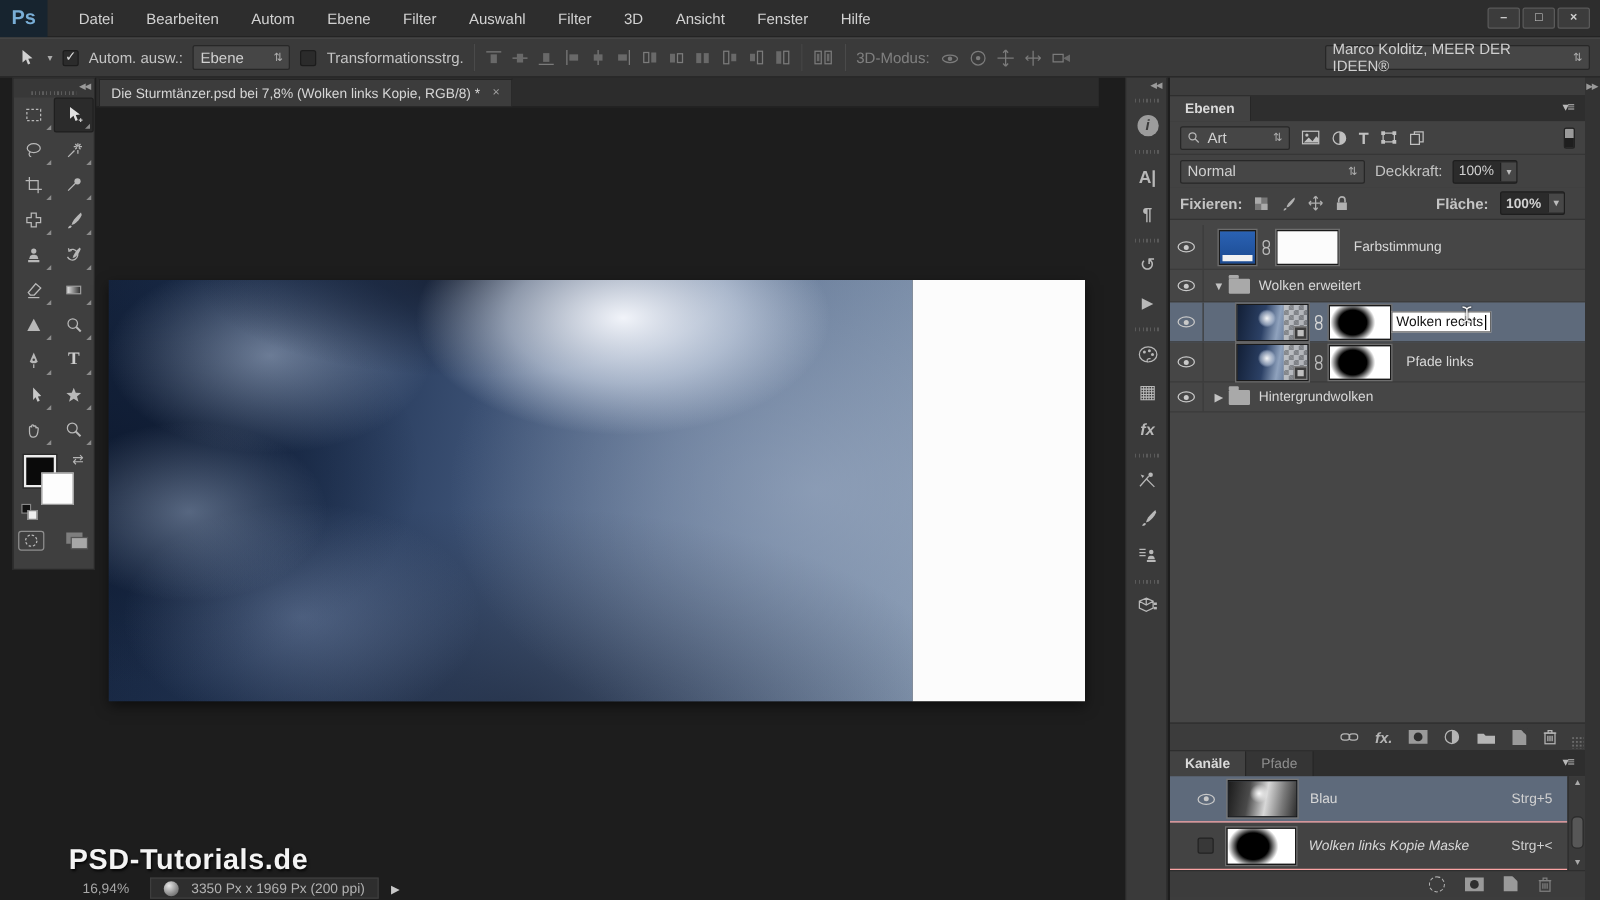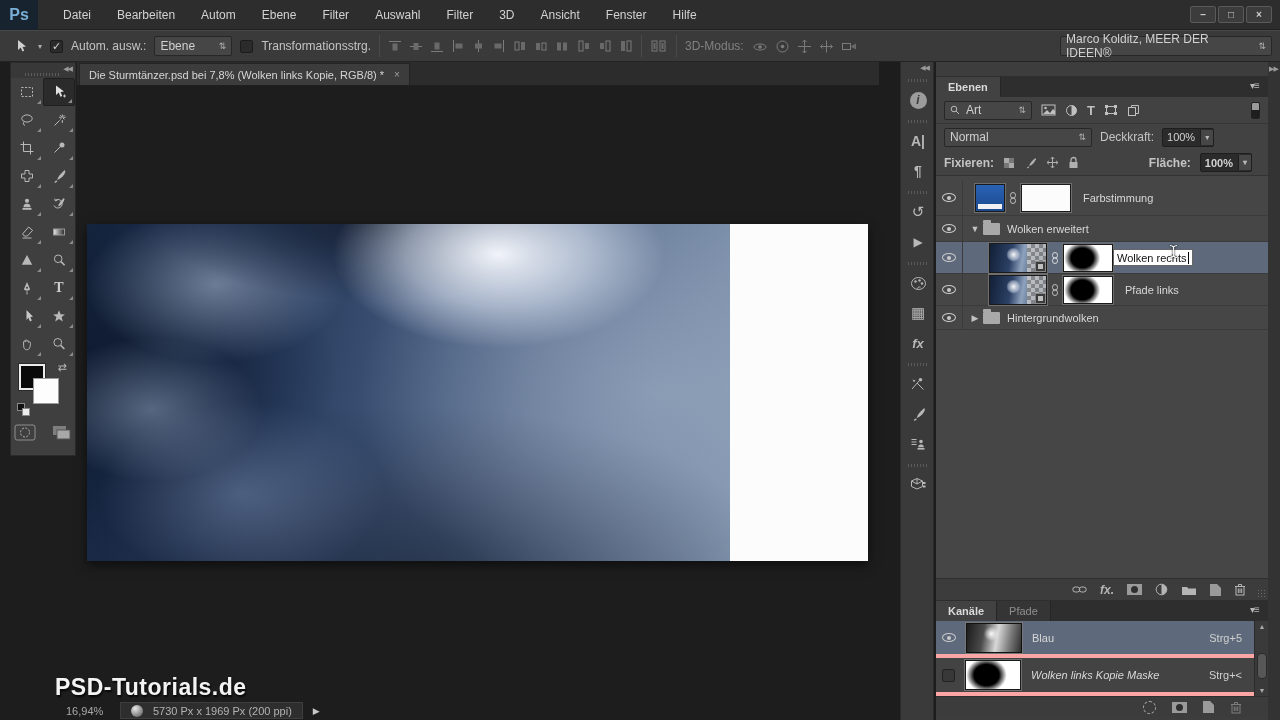--- a/index.html
+++ b/index.html
@@ -141,21 +141,21 @@
 
   
   #layers-bottom { position:absolute; left:0; top:516px; width:332px; height:22px; background:#3c3c3c; border-top:1px solid #2e2e2e; display:flex; align-items:center; justify-content:flex-end; gap:13px; padding-right:22px; color:#b5b5b5; }
   #layers-bottom .fx-t { font-style:italic; font-weight:bold; font-size:12px; }
   .grip-corner { position:absolute; right:1px; bottom:1px; width:10px; height:10px;
     background-image:radial-gradient(#6a6a6a 30%, transparent 32%); background-size:3px 3px; }
 
   
   #channels-tabs { top:538px; }
   #channel-list { position:absolute; left:0; top:559px; width:332px; height:75px; background:#434343; }
-  .chrow { position:absolute; left:0; width:318px; display:flex; align-items:center; gap:10px; padding-left:6px; border-bottom:4px solid #fca5a5; }
+  .chrow { position:absolute; left:0; width:318px; display:flex; align-items:center; gap:10px; padding-left:22px; border-bottom:1px solid #fca5a5; }
   .chrow .shortcut { margin-left:auto; margin-right:12px; color:#d0d0d0; font-size:11px; }
   .ch-thumb { width:56px; height:30px; border:1px solid #111; outline:1px solid #777; flex:none;
     background: radial-gradient(circle 10px at 45% 35%, rgba(255,255,255,.95), transparent 75%),
       linear-gradient(100deg,#1c1c1c 0%, #4a4a4a 30%, #d8d8d8 55%, #7a7a7a 78%, #2e2e2e 100%); }
   .chk-empty { width:13px; height:13px; background:#383838; border:1px solid #222; border-radius:2px; }
   #ch-scroll { position:absolute; left:318px; top:559px; width:14px; height:75px; background:#3a3a3a; border-left:1px solid #2c2c2c; }
   #ch-scroll .sa { position:absolute; left:0; width:14px; height:11px; color:#aaa; font-size:7px; text-align:center; line-height:11px; }
   #ch-scroll .thumb-bar { position:absolute; left:2px; top:32px; width:10px; height:26px; background:#575757; border-radius:4px; border:1px solid #2a2a2a; }
   #channels-bottom { position:absolute; left:0; top:634px; width:332px; height:21px; background:#3c3c3c; border-top:1px solid #2e2e2e; display:flex; align-items:center; justify-content:flex-end; gap:16px; padding-right:26px; color:#9a9a9a; }
   .dashed-circle { width:13px; height:13px; border:1px dashed #b0b0b0; border-radius:50%; }
@@ -493,21 +493,21 @@
 <div id="canvas">
   <div id="cloud-img"></div>
   <div id="canvas-white"></div>
 </div>
 
 <div id="watermark">PSD-Tutorials.de</div>
 <div id="statusbar">
   <span id="zoom-level">16,94%</span>
   <span id="doc-info-strip">
     <span class="ball"></span>
-    <span id="doc-dims">5730 Px x 1969 Px (200 ppi)</span>
+    <span id="doc-dims">3350 Px x 1969 Px (200 ppi)</span>
   </span>
   <span id="status-flyout">▶</span>
 </div>
 
 <div id="dockstrip">
   <span id="dock-collapse">◀◀</span>
   <div class="dock-group">
     <div class="dock-icon">
         <span style="width:17px;height:17px;border-radius:50%;background:#9c9c9c;color:#3a3a3a;font-weight:bold;font-size:12px;font-style:italic;display:flex;align-items:center;justify-content:center">i</span>
       </div>

